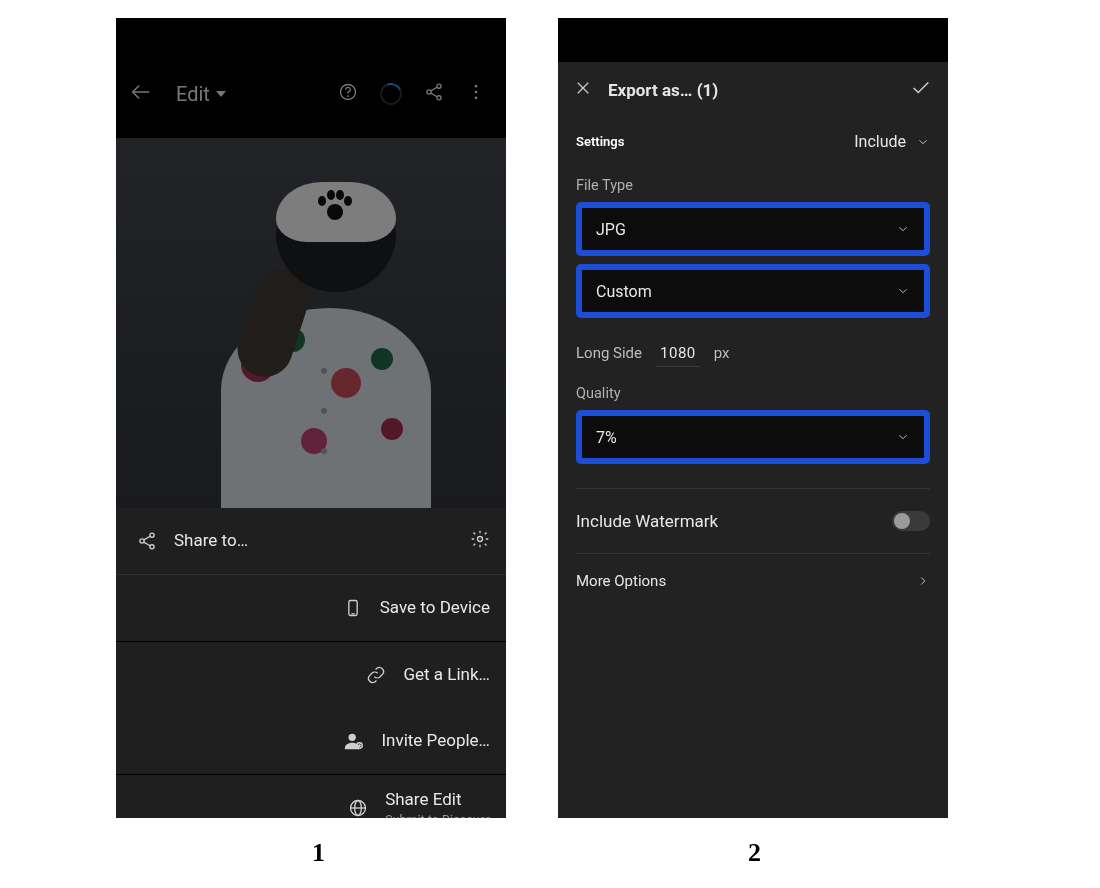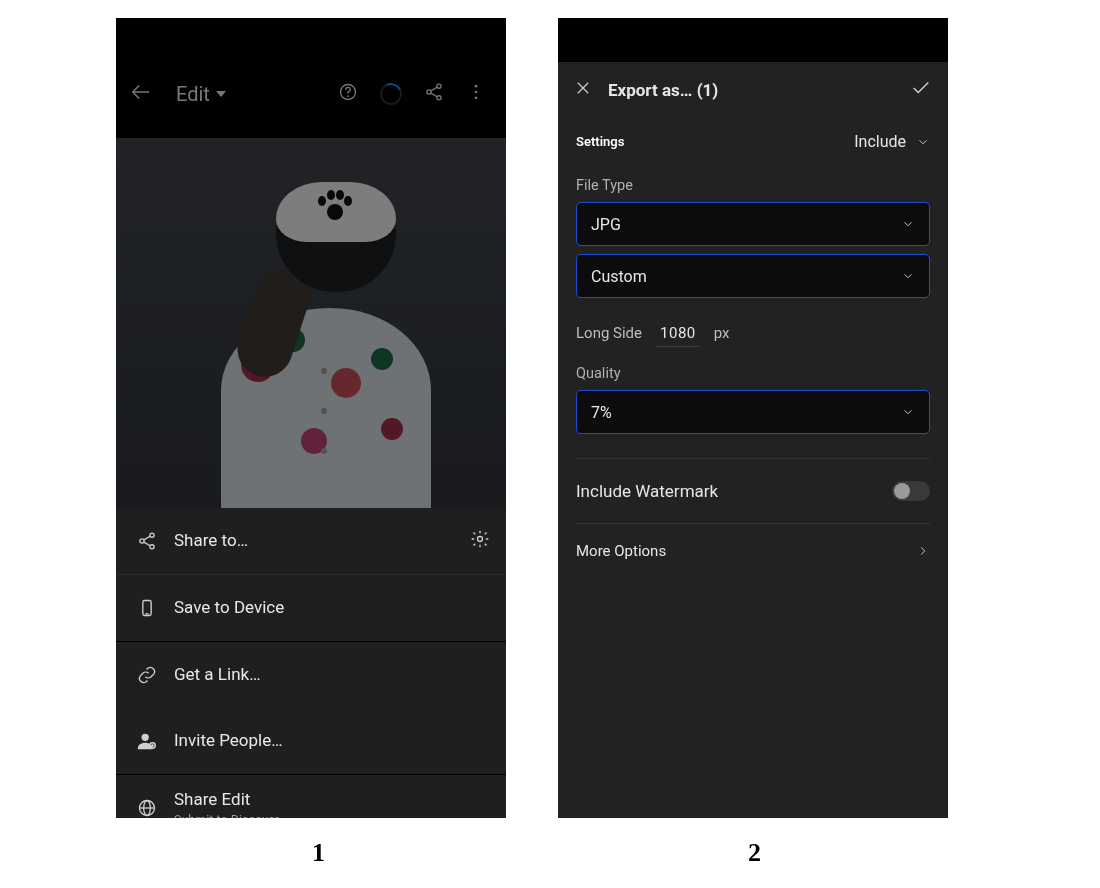--- a/index.html
+++ b/index.html
@@ -140,20 +140,21 @@
     top:490px;
     bottom:0;
     background:#1f1f1f;
   }
   .share-row{
     display:flex;
     align-items:center;
     min-height:50px;
     padding:8px 16px 8px 18px;
     border-top:1px solid #2e2e2e;
+    justify-content:flex-end;
   }
   .share-row.first{ border-top:none; }
   .share-icon{
     width:26px;
     display:flex;align-items:center;justify-content:center;flex:0 0 26px;
   }
   .share-text{ margin-left:14px; }
   .share-title{ font-size:17px; color:#e8e8e8; line-height:1.25;}
   .share-sub{ font-size:12.5px; color:#9a9a9a; margin-top:1px;}
   .share-gear{ margin-left:auto; }
@@ -179,21 +180,21 @@
   .settings-row{
     display:flex;align-items:center;justify-content:space-between;
     padding:14px 0 12px;
   }
   .settings-title{ font-weight:600; font-size:13px; color:#fff;}
   .preset-label{ display:flex; align-items:center; gap:10px; color:#e6e6e6; font-size:16px;}
   .field-label{ font-size:14.5px; color:#b0b0b0; margin-top:14px;}
   .select{
     margin-top:8px;
     height:42px;
-    border:1px solid #1d4ed8;
+    border:6px solid #1d4ed8;
     border-radius:5px;
     background:#0c0c0c;
     display:flex;align-items:center;
     padding:0 14px;
     font-size:16px; color:#e8e8e8;
     justify-content:space-between;
   }
   .long-side{
     display:flex;align-items:baseline;gap:14px;
     margin-top:26px;

